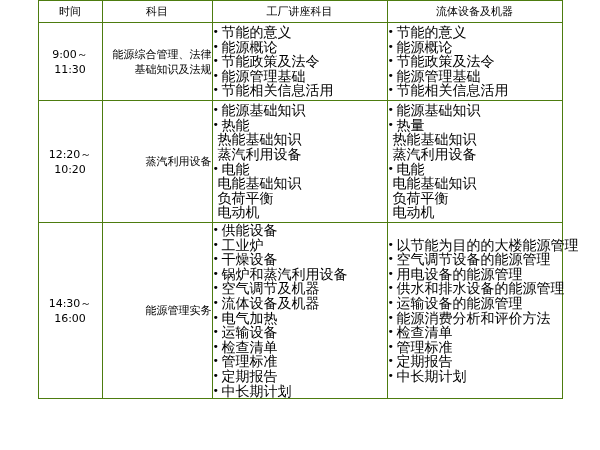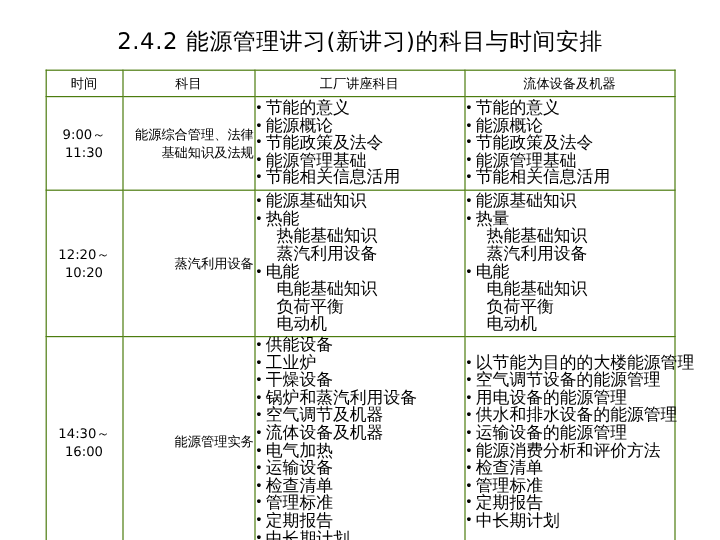--- a/index.html
+++ b/index.html
@@ -83,32 +83,31 @@
   }
   ul.bullets > li.bulleted::before {
     content: "\2022";
     position: absolute;
     left: 0;
     top: 0;
     font-size: 11px;
     line-height: 14.6px;
   }
   ul.bullets > li.sub {
-    padding-left: 18px;
+    padding-left: 5px;
   }
   .row-1 { height: 78px; }
   .row-2 { height: 122px; }
   .row-3 { height: 170px; }
 </style>
 </head>
 <body>
 
 <div class="slide">
 
-  <div class="slide-title">2.4.2 能源管理讲习(新讲习)的科目与时间安排</div>
 
   <table class="schedule">
     <colgroup>
       <col class="col-time">
       <col class="col-subject">
       <col class="col-factory">
       <col class="col-site">
     </colgroup>
     <thead>
       <tr>

